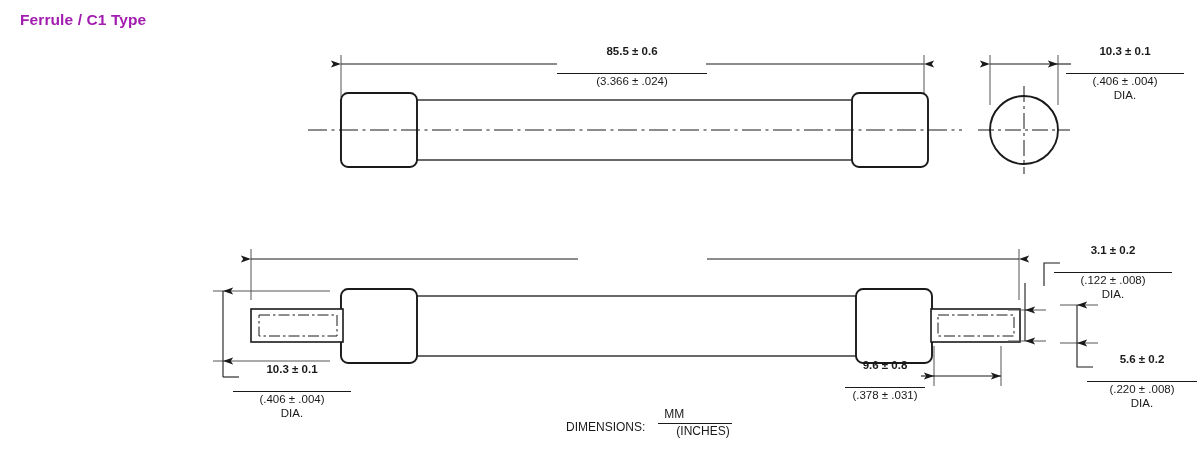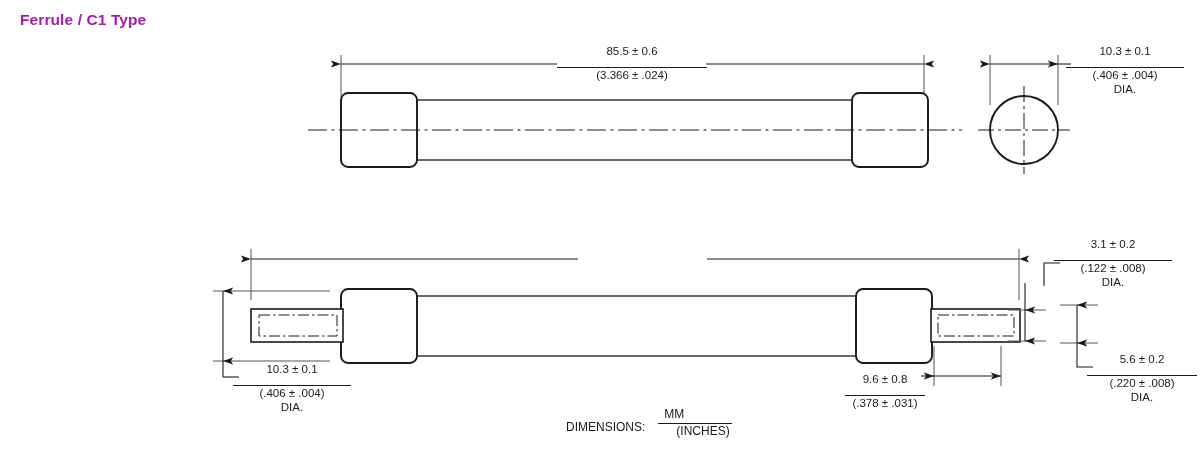--- a/index.html
+++ b/index.html
@@ -45,21 +45,22 @@
     font-family: "Liberation Sans", sans-serif;
     font-size: 11.5px;
     color: #1a1a1a;
     text-align: center;
     line-height: 1.28;
     white-space: nowrap;
   }
   .dim .mm {
     display: block;
     border-bottom: 1.1px solid #1a1a1a;
-    padding: 0 3px 8px 3px;
+    padding: 0 3px 14px 3px;
+    font-weight: bold;
   }
   .dim .inch {
     display: block;
     padding: 0 3px;
   }
   .dim .dia {
     display: block;
     padding-top: 0px;
   }
   .legend {
@@ -225,33 +226,33 @@
     <span class="inch">(3.366 ± .024)</span>
   </div>
 
   <div class="dim" style="left:1066px; top:44px; width:118px;">
     <span class="mm">10.3 ± 0.1</span>
     <span class="inch">(.406 ± .004)</span>
     <span class="dia">DIA.</span>
   </div>
 
 
-  <div class="dim" style="left:1054px; top:237px; width:118px;text-align:center;">
+  <div class="dim" style="left:1054px; top:243px; width:118px;text-align:center;">
     <span class="mm">3.1 ± 0.2</span>
     <span class="inch">(.122 ± .008)</span>
     <span class="dia">DIA.</span>
   </div>
 
   <div class="dim" style="left:233px; top:362px; width:118px;">
     <span class="mm">10.3 ± 0.1</span>
     <span class="inch">(.406 ± .004)</span>
     <span class="dia">DIA.</span>
   </div>
 
-  <div class="dim" style="left:845px; top:372px; width:80px;text-align:center;">
+  <div class="dim" style="left:845px; top:358px; width:80px;text-align:center;">
     <span class="mm">9.6 ± 0.8</span>
     <span class="inch">(.378 ± .031)</span>
   </div>
 
   <div class="dim" style="left:1087px; top:352px; width:110px;">
     <span class="mm">5.6 ± 0.2</span>
     <span class="inch">(.220 ± .008)</span>
     <span class="dia">DIA.</span>
   </div>
 

